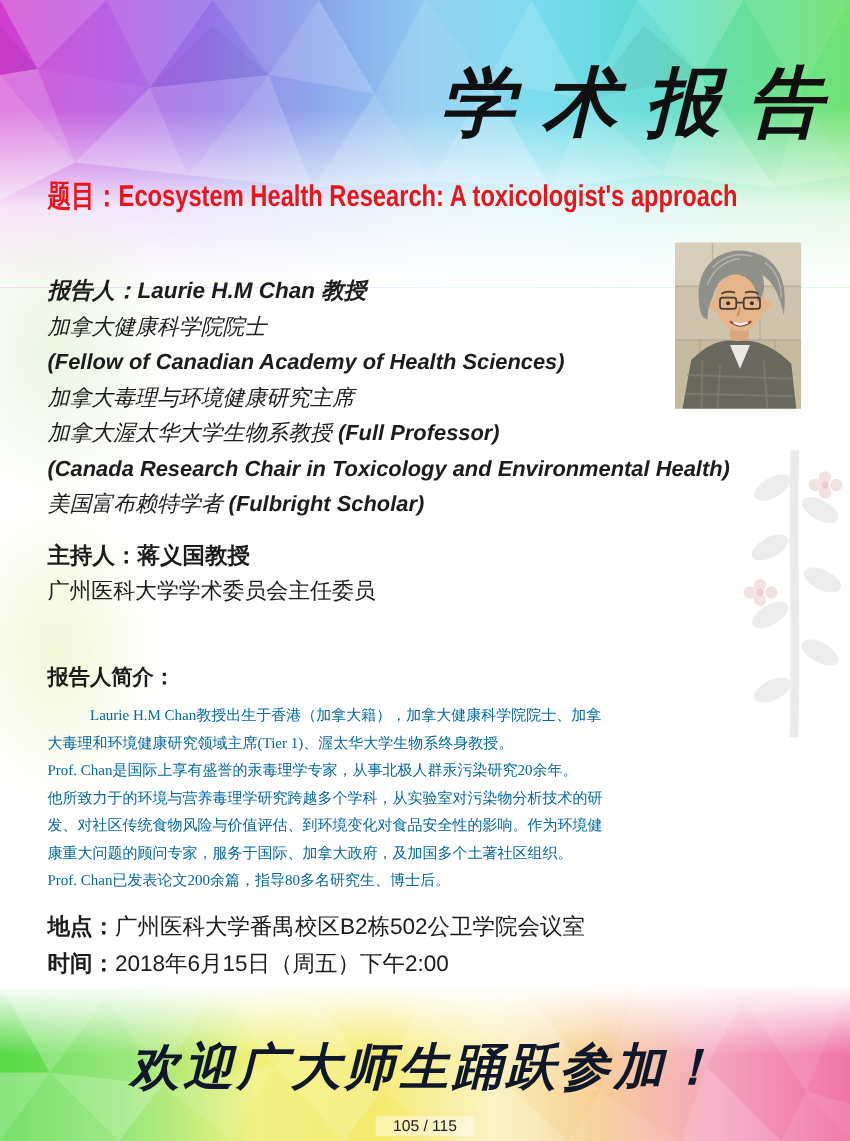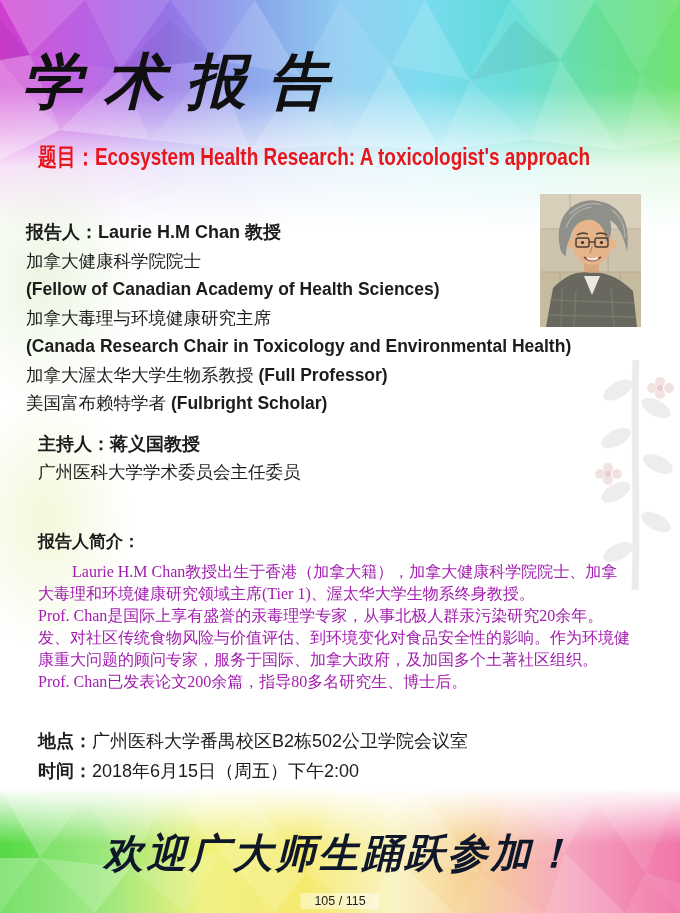--- a/index.html
+++ b/index.html
@@ -11,47 +11,47 @@
   .footer-art{position:absolute;bottom:0;left:0;width:680px;height:125px;}
 
   
   .wm-left-a{position:absolute;left:-50px;top:150px;width:190px;height:260px;
      background:radial-gradient(closest-side,rgba(205,232,180,0.38),rgba(205,232,180,0));}
   .wm-left-b{position:absolute;left:-40px;top:390px;width:170px;height:260px;
      background:radial-gradient(closest-side,rgba(222,238,160,0.40),rgba(222,238,160,0));}
   .wm-branch{position:absolute;right:0;top:360px;width:90px;height:230px;}
 
   
-  .page-title{position:absolute;top:42px;left:0;width:680px;text-align:left;
+  .page-title{position:absolute;top:42px;left:0;width:680px;text-align:right;
      font-family:"DejaVu Serif","Liberation Serif",serif;font-style:italic;font-weight:bold;
      font-size:60px;letter-spacing:22px;padding-left:22px;box-sizing:border-box;color:#101010;}
 
   
   .topic{position:absolute;left:38px;top:141px;white-space:nowrap;font-weight:bold;
      font-size:24px;color:#e8151a;transform:scaleX(0.79);transform-origin:left center;}
 
   
-  .speaker{position:absolute;left:26px;top:218px;font-size:17.5px;line-height:28.5px;}
+  .speaker{position:absolute;left:38px;top:218px;font-size:17.5px;line-height:28.5px;font-style:italic;}
   .speaker .heading{font-weight:bold;font-size:18px;}
   .line{white-space:nowrap;}
   .cn{font-weight:normal;}
   .en{font-weight:bold;}
 
   
   .portrait{position:absolute;left:540px;top:194px;width:101px;height:133px;}
 
   
   .host{position:absolute;left:38px;top:430px;font-size:17.5px;line-height:28px;}
   .host .heading{font-weight:bold;font-size:18px;font-family:Liberation Serif, serif;}
 
   
   .bio{position:absolute;left:38px;top:530px;width:620px;}
   .bio .heading{font-weight:bold;font-size:17px;margin-bottom:8px;}
-  .bio-line{font-family:"Liberation Serif","DejaVu Serif",serif;font-size:16px;
-     line-height:22px;white-space:nowrap;color:#a21caf;}
+  .bio-line{font-family:"Liberation Serif","DejaVu Serif",serif;font-size:12px;
+     line-height:22px;white-space:nowrap;color:#0369a1;}
   .bio-line.indent{text-indent:34px;}
 
   
   .venue{position:absolute;left:38px;top:727px;font-size:18px;line-height:29.5px;}
   .venue .lbl{font-weight:bold;text-align:center;}
 
   
   .welcome{position:absolute;left:0;bottom:32px;width:680px;text-align:center;
      font-family:"DejaVu Serif","Liberation Serif",serif;font-style:italic;font-weight:bold;
      font-size:40px;letter-spacing:3px;color:#0f172a;}
@@ -160,22 +160,22 @@
     </svg>
   </div>
 
   <div class="topic"><span>题目：</span><span>Ecosystem Health Research: A toxicologist's approach</span></div>
 
   <div class="speaker">
     <div class="line heading"><span>报告人：</span><span>Laurie H.M Chan 教授</span></div>
     <div class="line cn">加拿大健康科学院院士</div>
     <div class="line en">(Fellow of Canadian Academy of Health Sciences)</div>
     <div class="line cn">加拿大毒理与环境健康研究主席</div>
+    <div class="line"><span class="cn">加拿大渥太华大学生物系教授</span><span class="cn">&nbsp;</span><span class="en">(Full Professor)</span></div>
     <div class="line en">(Canada Research Chair in Toxicology and Environmental Health)</div>
-    <div class="line"><span class="cn">加拿大渥太华大学生物系教授</span><span class="cn">&nbsp;</span><span class="en">(Full Professor)</span></div>
     <div class="line"><span class="cn">美国富布赖特学者</span><span class="cn">&nbsp;</span><span class="en">(Fulbright Scholar)</span></div>
   </div>
 
   <div class="portrait">
     <svg width="101" height="133" viewBox="0 0 101 133">
       <rect width="101" height="133" fill="#cec4ad"></rect>
       <rect x="0" y="0" width="101" height="35" fill="#d8cfba"></rect>
       <rect x="0" y="78" width="101" height="55" fill="#c6ba9f"></rect>
       <g stroke="#a99d84" stroke-width="1.2" opacity="0.55">
         <path d="M0,35 H101"></path>
@@ -226,20 +226,21 @@
   <div class="host">
     <div class="line heading"><span>主持人：</span><span>蒋义国教授</span></div>
     <div class="line cn">广州医科大学学术委员会主任委员</div>
   </div>
 
   <div class="bio">
     <div class="heading">报告人简介：</div>
     <div class="bio-line indent">Laurie H.M Chan教授出生于香港（加拿大籍），加拿大健康科学院院士、加拿</div>
     <div class="bio-line">大毒理和环境健康研究领域主席(Tier 1)、渥太华大学生物系终身教授。</div>
     <div class="bio-line">Prof. Chan是国际上享有盛誉的汞毒理学专家，从事北极人群汞污染研究20余年。</div>
+    <div class="bio-line">他所致力于的环境与营养毒理学研究跨越多个学科，从实验室对污染物分析技术的研</div>
     <div class="bio-line">发、对社区传统食物风险与价值评估、到环境变化对食品安全性的影响。作为环境健</div>
     <div class="bio-line">康重大问题的顾问专家，服务于国际、加拿大政府，及加国多个土著社区组织。</div>
     <div class="bio-line">Prof. Chan已发表论文200余篇，指导80多名研究生、博士后。</div>
   </div>
 
   <div class="venue">
     <div class="line"><span class="lbl">地点：</span><span>广州医科大学番禺校区B2栋502公卫学院会议室</span></div>
     <div class="line"><span class="lbl">时间：</span><span>2018年6月15日（周五）下午2:00</span></div>
   </div>
 

